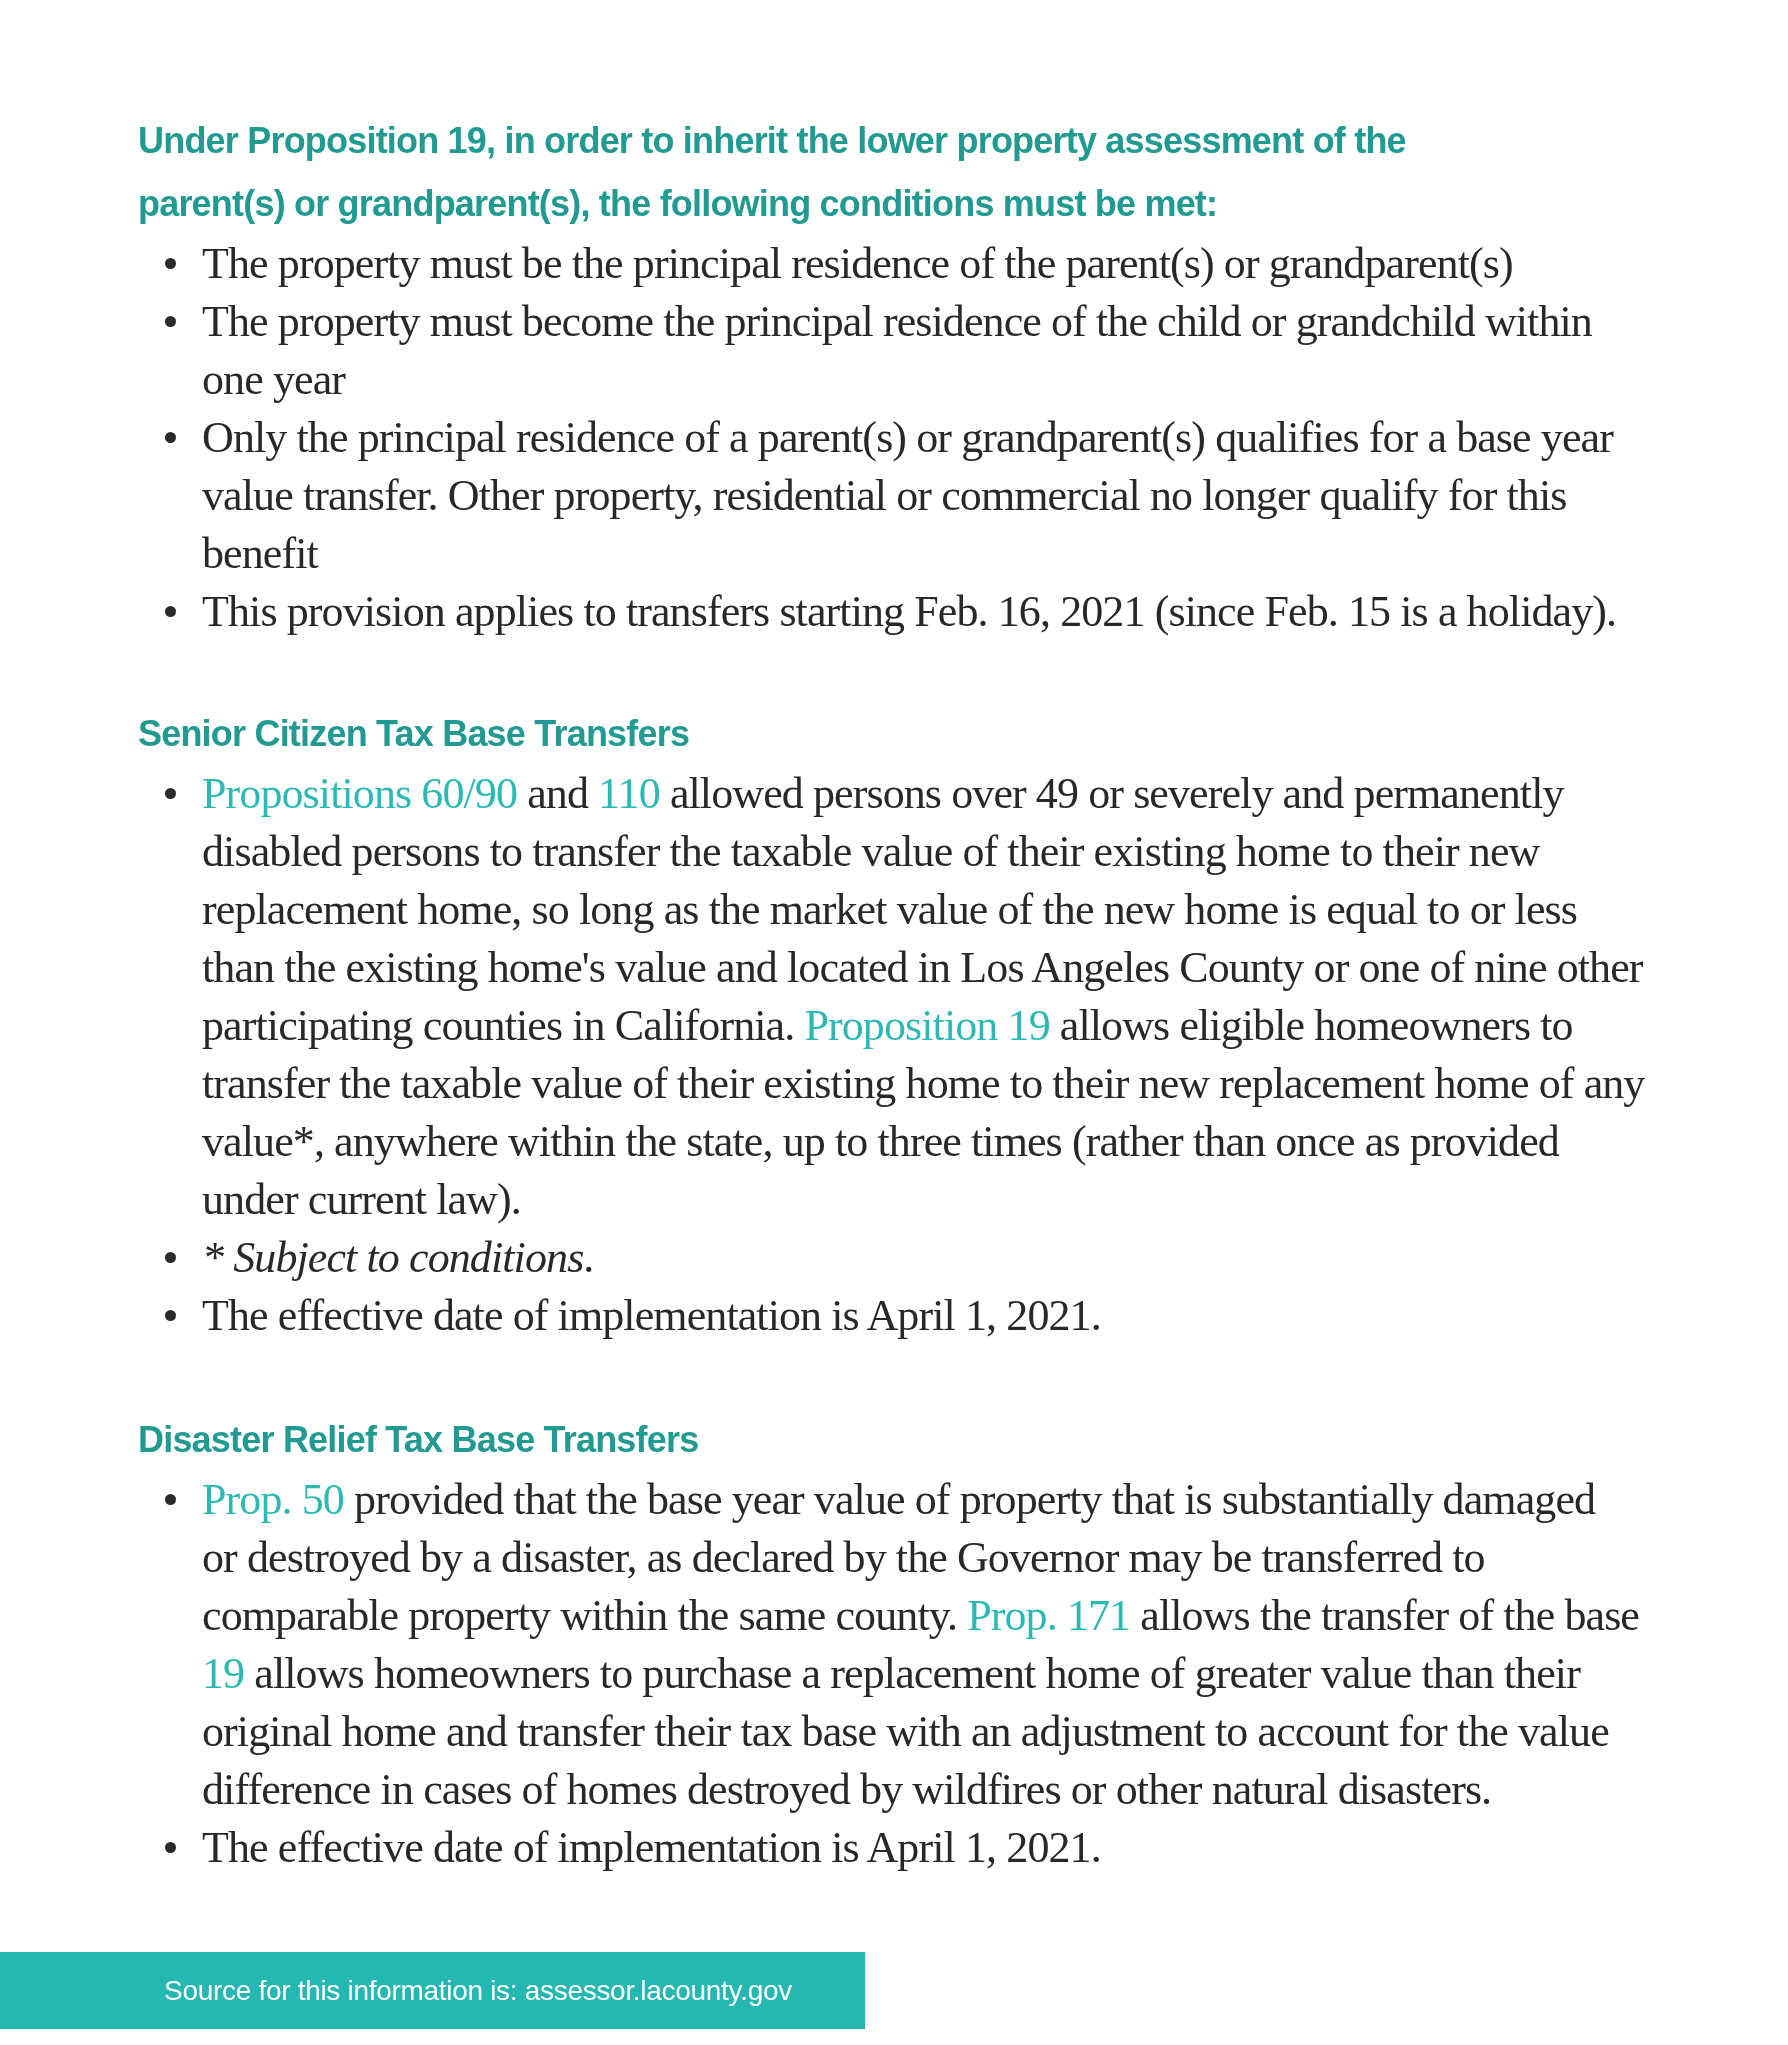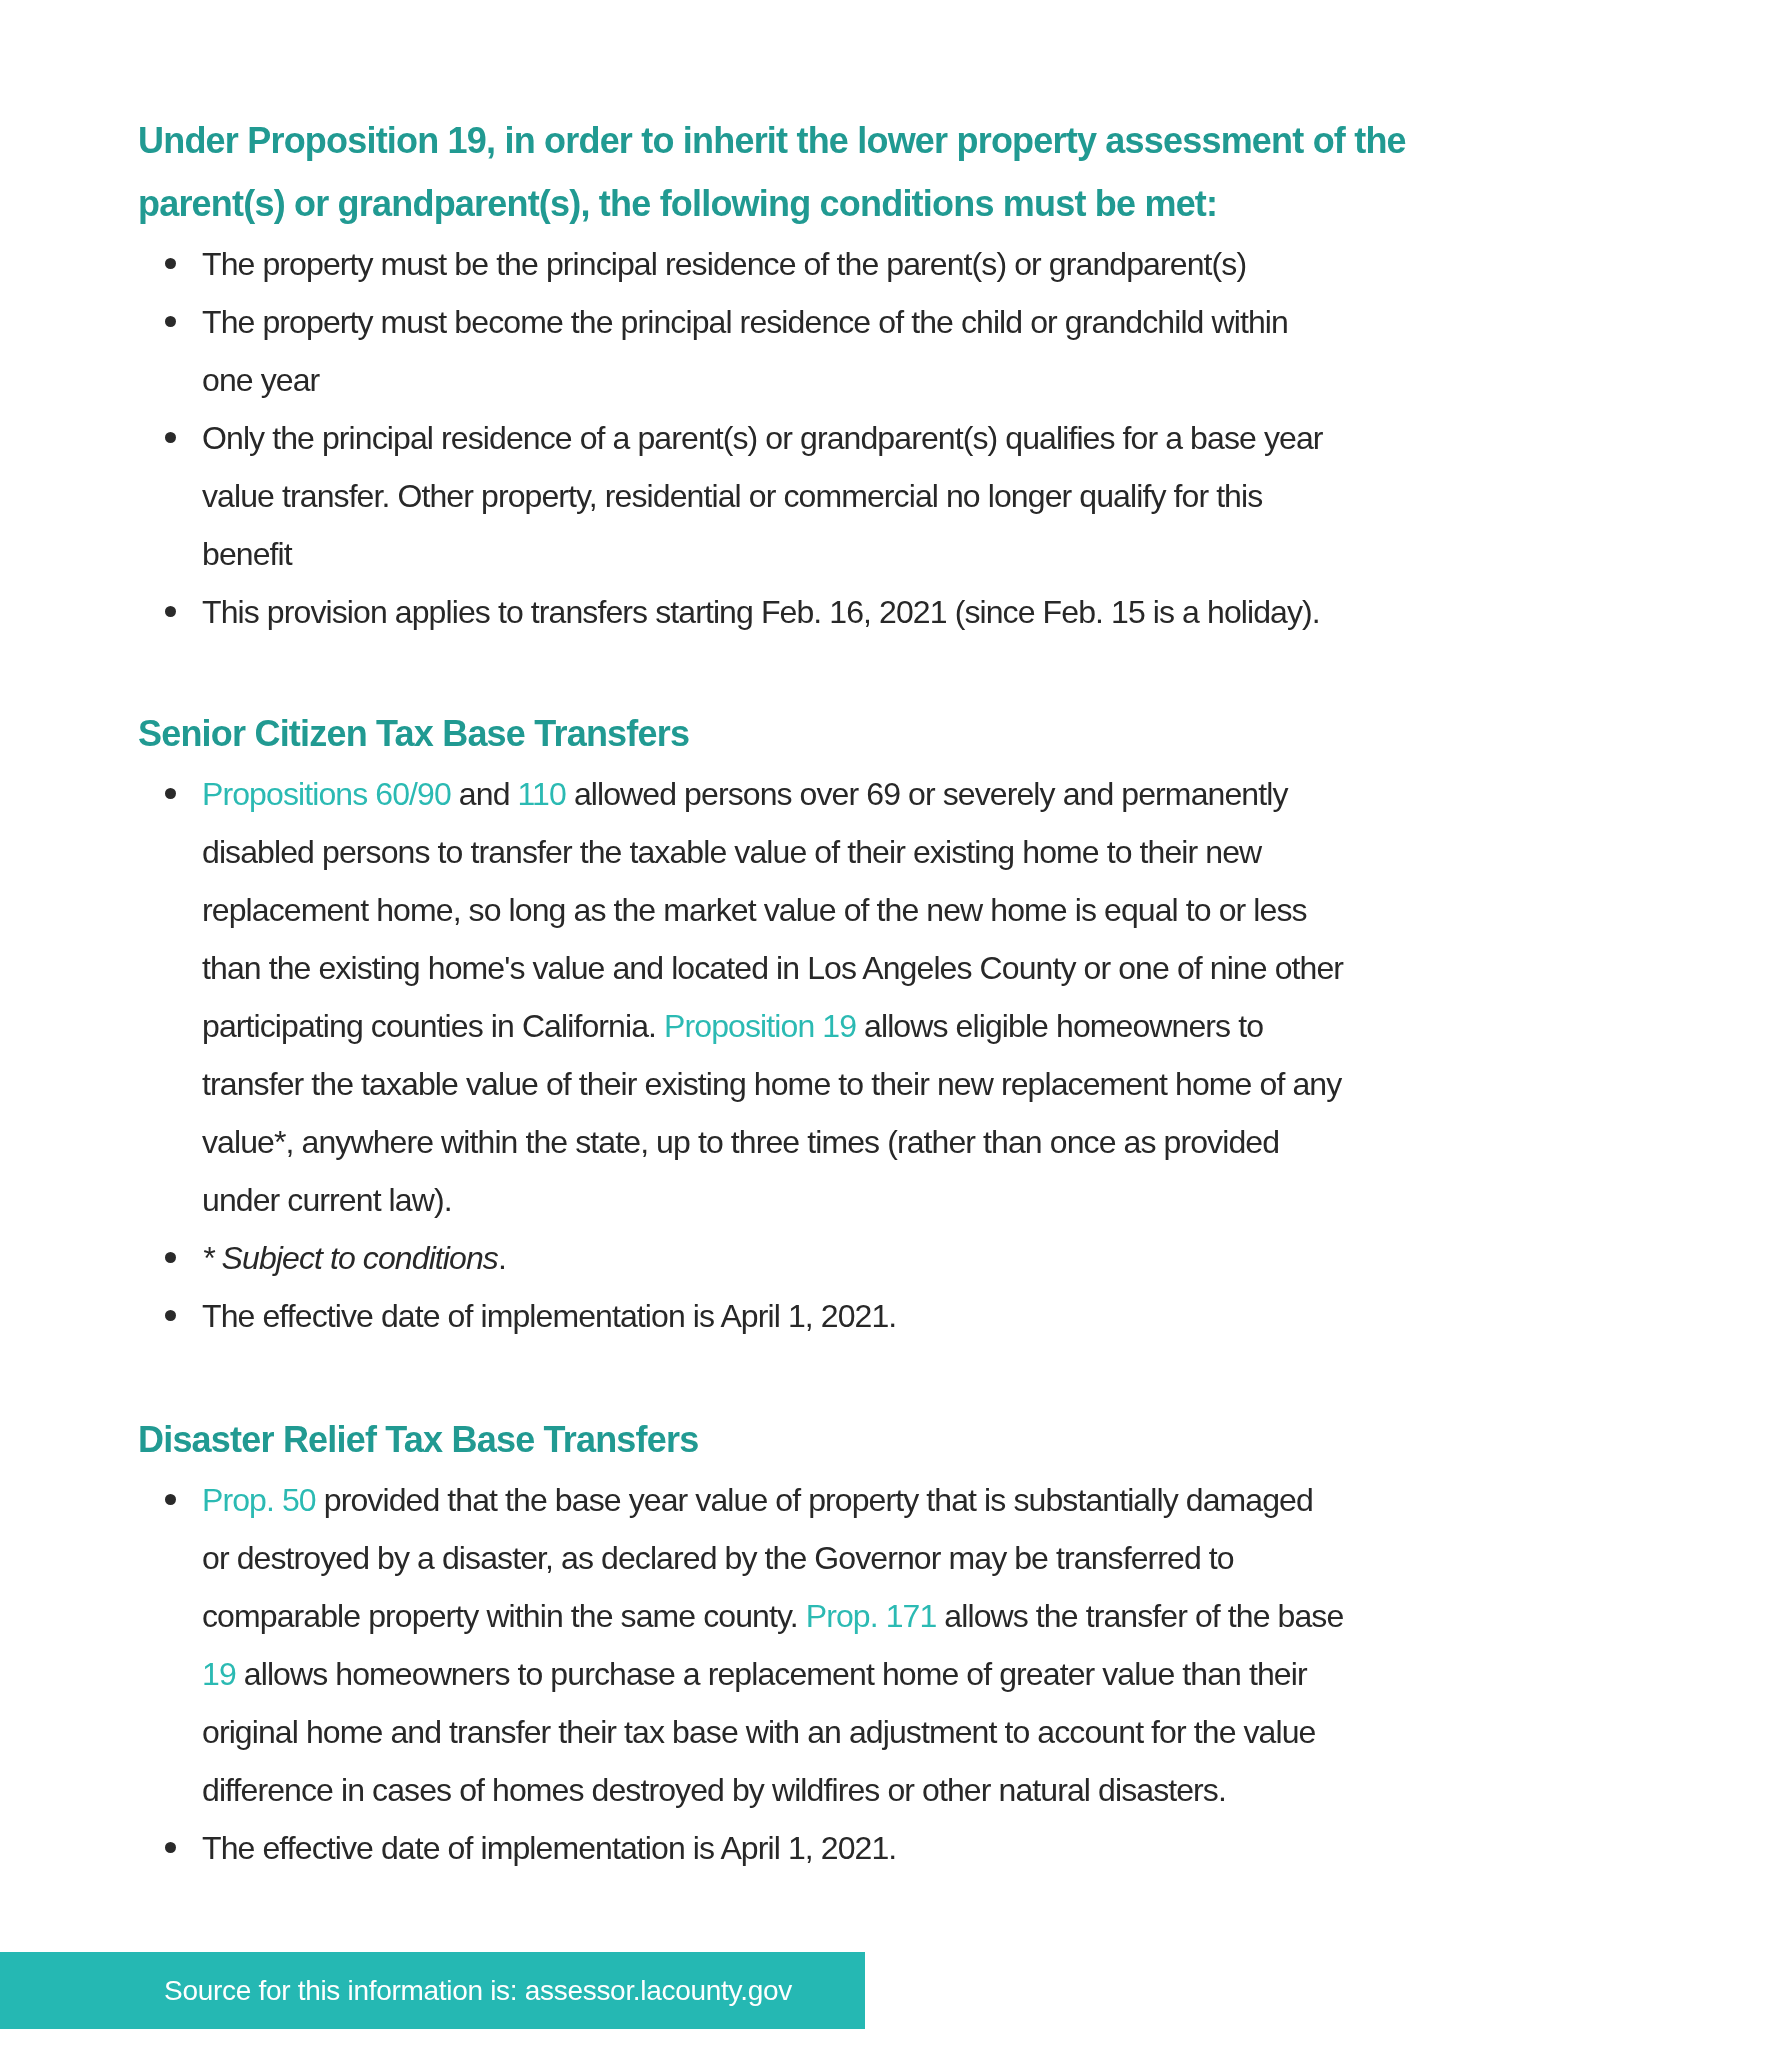--- a/index.html
+++ b/index.html
@@ -2,22 +2,22 @@
 <html style="font-size:8.7px"><head>
 <meta charset="utf-8">
 <style>
   html, body { margin: 0; padding: 0; background: #ffffff; }
   body { width: 1789px; height: 2046px; position: relative; overflow: hidden;
          font-family: "Liberation Sans", sans-serif; color: #282828; }
   .section { position: absolute; left: 138px; width: 1581px; }
   .heading { color: #219a92; font-weight: bold; font-size: 36px; line-height: 63px;
              letter-spacing: -0.8px; margin: 0; }
   .bullets { list-style: none; margin: 0; padding: 0; }
-  .bullet { position: relative; padding-left: 64px; font-size: 32px; line-height: 58px;
-            letter-spacing: -0.9px; }
+  .bullet { position: relative; padding-left: 64px; font-size: 44px; line-height: 58px;
+            letter-spacing: -0.9px; font-family: Liberation Serif, serif; }
   .bullet .dot { position: absolute; left: 27px; top: 23.4px; width: 11px; height: 11px;
                  border-radius: 50%; background: #2a2a2a; }
   .line { display: block; white-space: nowrap; }
   .link { color: #2bbab3; cursor: pointer; }
   .italic { font-style: italic; }
   #sec1 { top: 109px; }
   #sec2 { top: 702px; }
   #sec3 { top: 1408px; }
   .footer { position: absolute; left: 0; top: 1952px; width: 865px; height: 77px;
             background: #25b8b3; }
@@ -55,21 +55,21 @@
     </ul>
 </div>
 
 <div class="section" id="sec2">
   <h2 class="heading">
       <span class="line">Senior Citizen Tax Base Transfers</span>
     </h2>
   <ul class="bullets">
       <li class="bullet">
         <span class="dot"></span>
-        <span class="line"><a class="link">Propositions 60/90</a><span> and </span><a class="link">110</a><span> allowed persons over 69 or severely and permanently</span></span>
+        <span class="line"><a class="link">Propositions 60/90</a><span> and </span><a class="link">110</a><span> allowed persons over 49 or severely and permanently</span></span>
         <span class="line"><span>disabled persons to transfer the taxable value of their existing home to their new</span></span>
         <span class="line"><span>replacement home, so long as the market value of the new home is equal to or less</span></span>
         <span class="line"><span>than the existing home's value and located in Los Angeles County or one of nine other</span></span>
         <span class="line"><span>participating counties in California. </span><a class="link">Proposition 19</a><span> allows eligible homeowners to</span></span>
         <span class="line"><span>transfer the taxable value of their existing home to their new replacement home of any</span></span>
         <span class="line"><span>value*, anywhere within the state, up to three times (rather than once as provided</span></span>
         <span class="line"><span>under current law).</span></span>
       </li>
       <li class="bullet">
         <span class="dot"></span>

